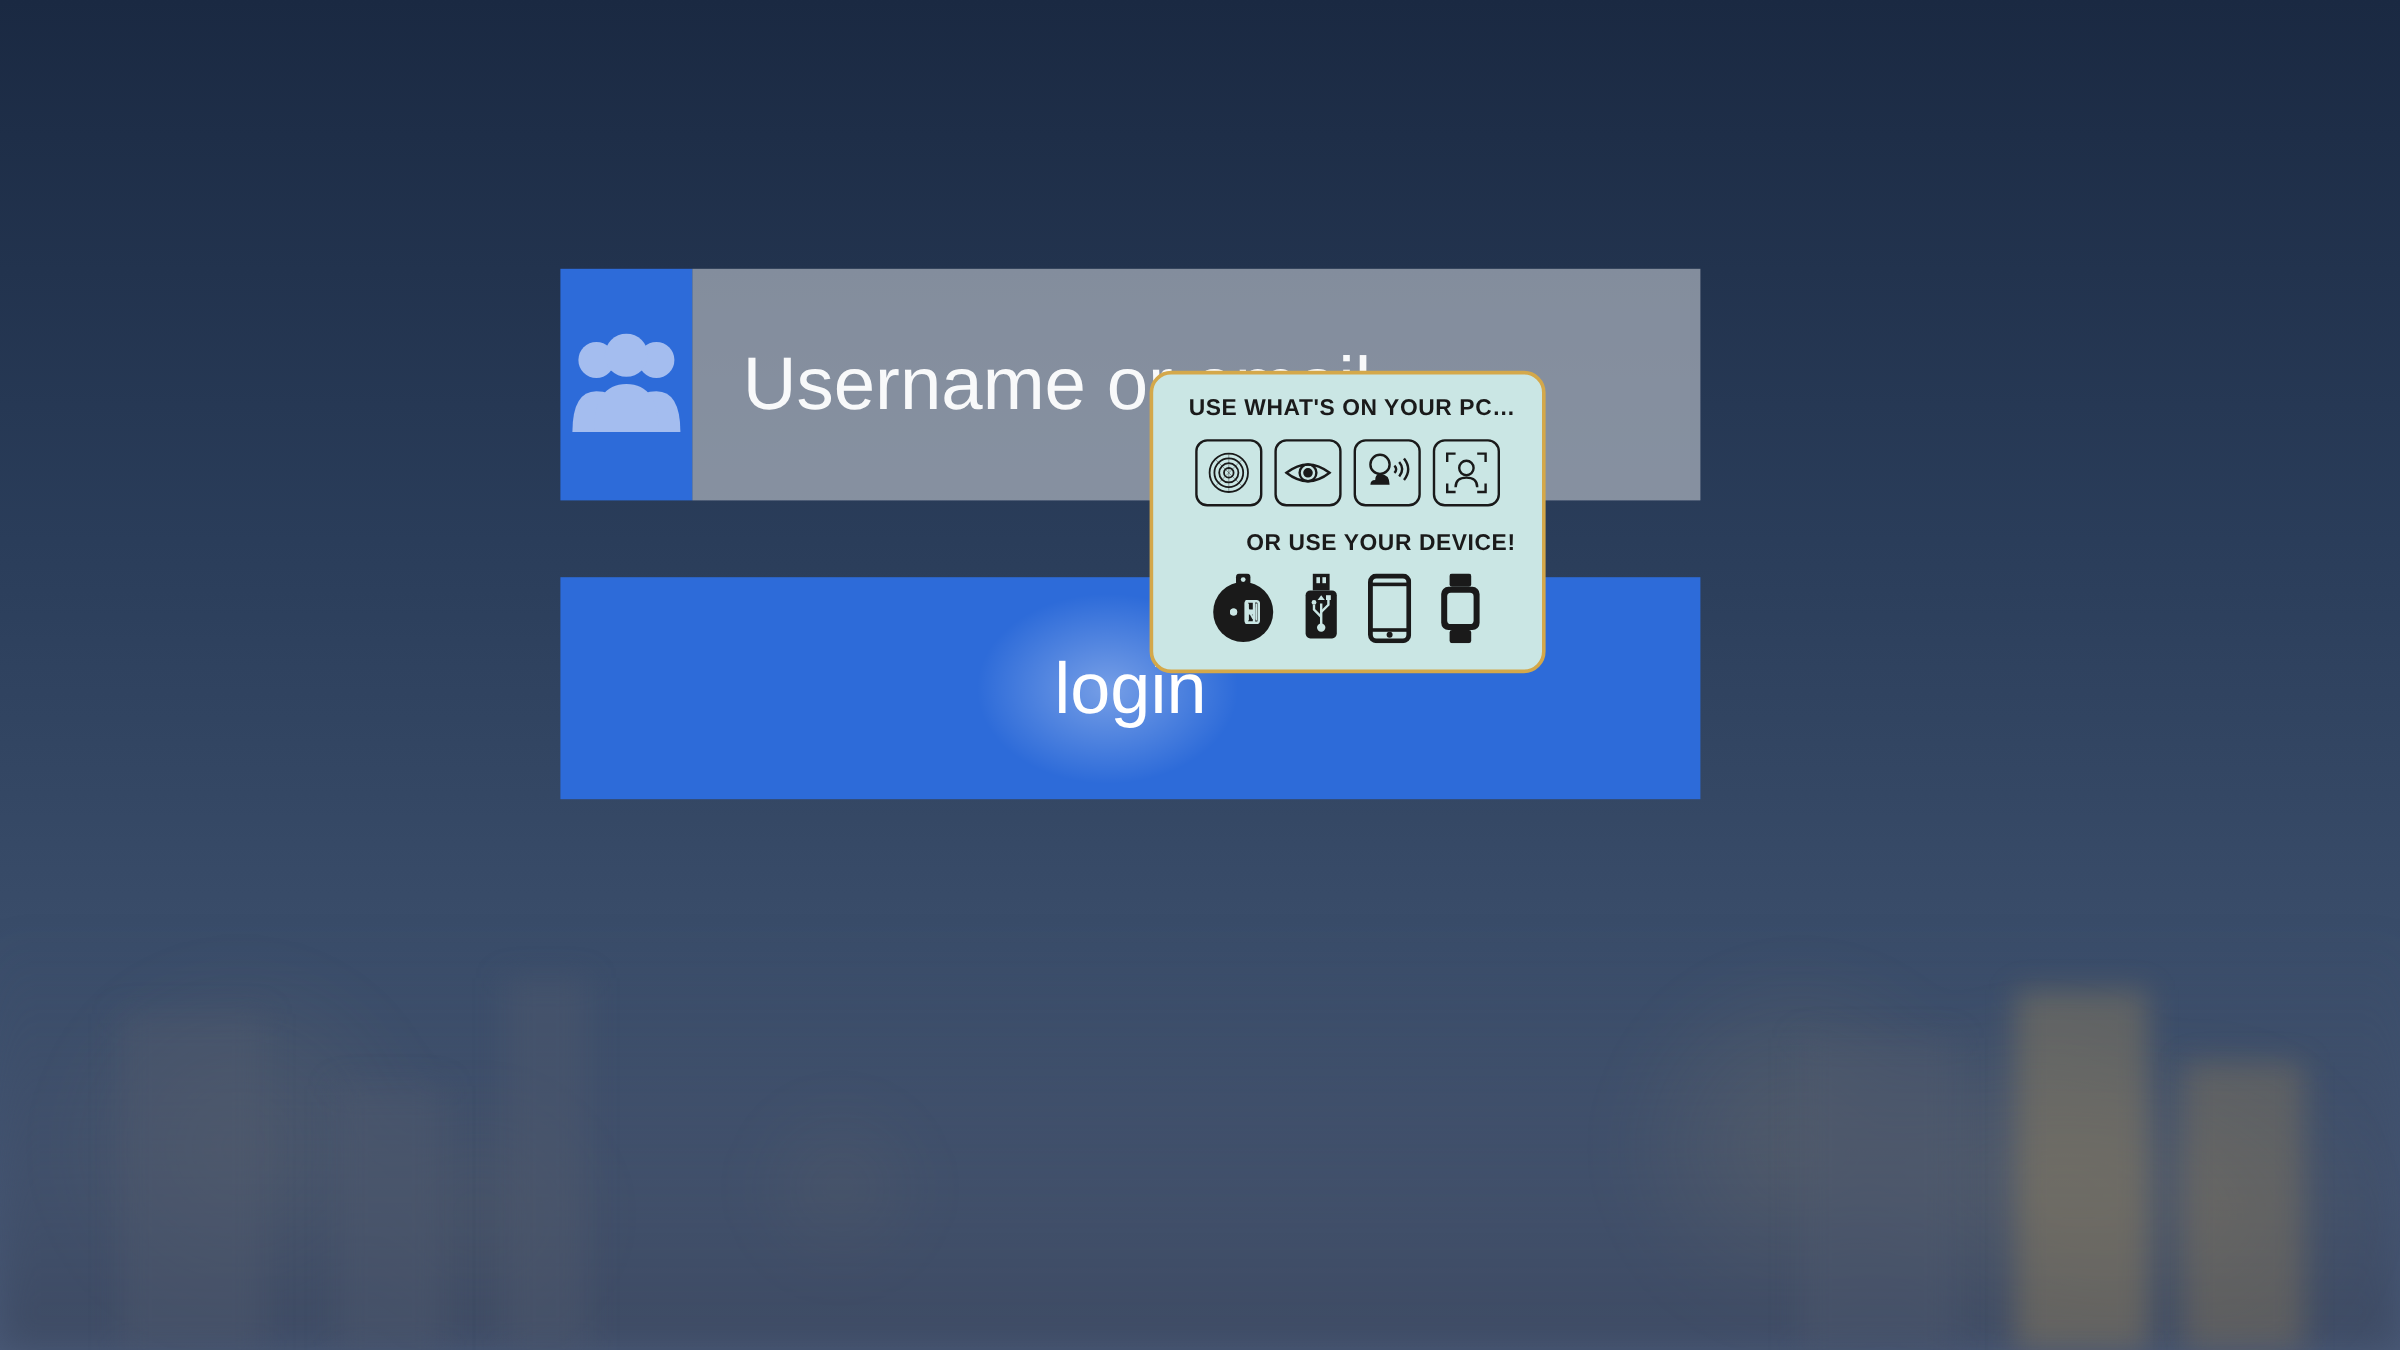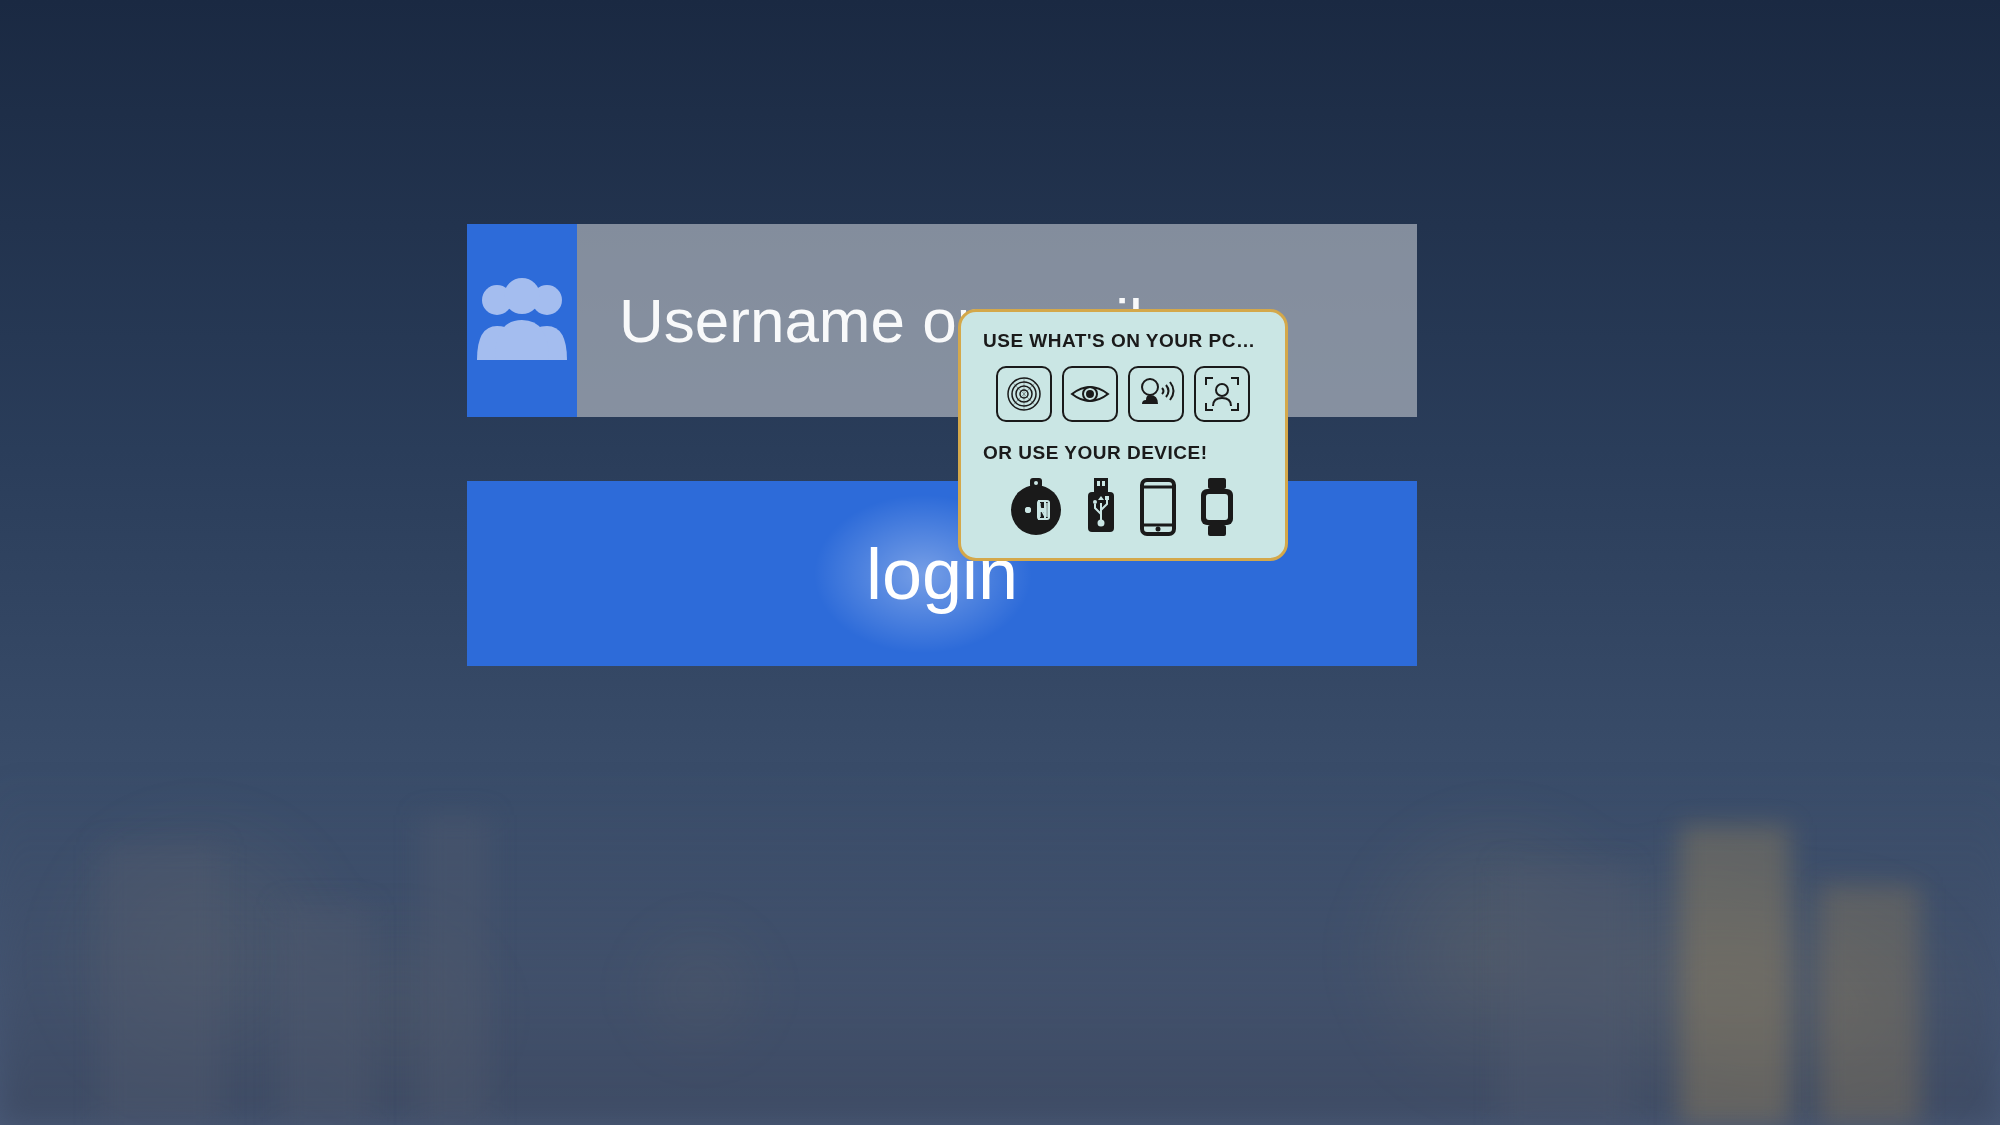--- a/index.html
+++ b/index.html
@@ -85,21 +85,21 @@
       color: #ffffff;
       opacity: 0.95;
     }
     
     .login-button {
       width: 100%;
       height: 185px;
       background: #2d6bd9;
       border: none;
       color: #ffffff;
-      font-size: 72px;
+      font-size: 60px;
       font-family: Arial, sans-serif;
       cursor: pointer;
       margin-top: 42px;
       position: relative;
     }
     
     .login-button::before {
       content: '';
       position: absolute;
       left: 48%;
@@ -113,21 +113,21 @@
     
     .popup-card {
       position: absolute;
       left: 958px;
       top: 309px;
       width: 330px;
       background: #cae6e4;
       border: 3px solid #d4a84a;
       border-radius: 18px;
       padding: 18px 22px 22px 22px;
-      text-align: left;
+      text-align: right;
     }
     
     .popup-heading {
       font-size: 19px;
       font-weight: bold;
       color: #1a1a1a;
       letter-spacing: 0.5px;
       margin-bottom: 14px;
       font-family: Arial, sans-serif;
     }

